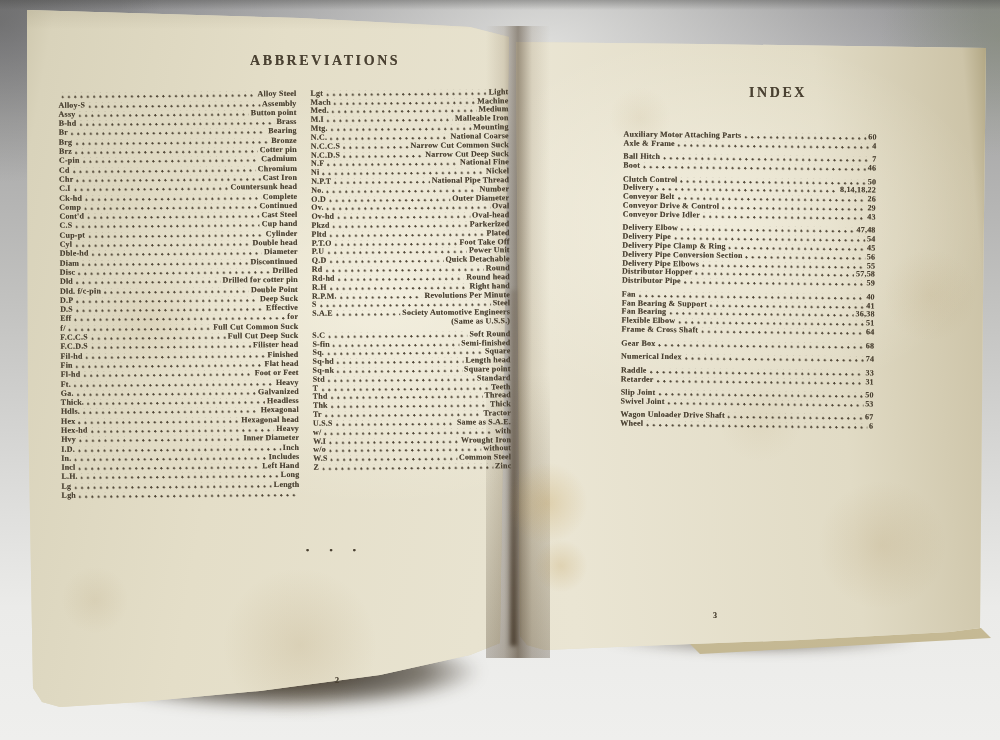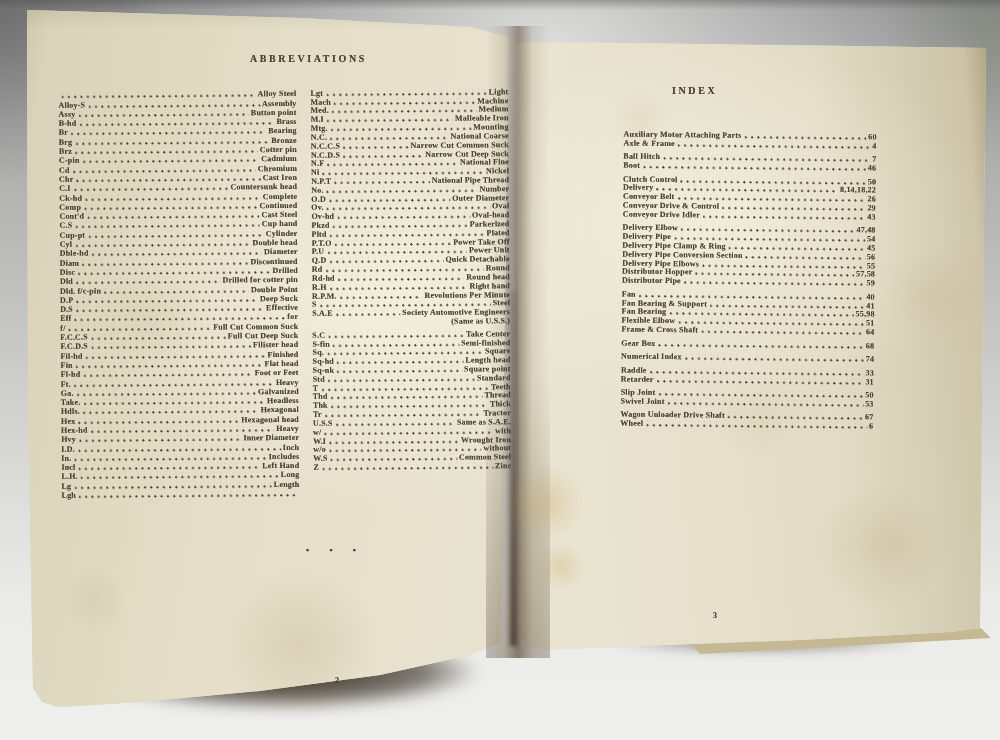--- a/index.html
+++ b/index.html
@@ -47,23 +47,23 @@
       radial-gradient(circle 92px at 882px 545px, rgba(160,130,75,.16), rgba(160,130,75,0) 70%),
       radial-gradient(circle 66px at 930px 295px, rgba(160,130,75,.10), rgba(160,130,75,0) 70%),
       radial-gradient(circle 84px at 150px 320px, rgba(160,130,75,.10), rgba(160,130,75,0) 70%),
       radial-gradient(circle 110px at 300px 645px, rgba(150,120,65,.15), rgba(150,120,65,0) 70%),
       radial-gradient(circle 48px at 95px 600px, rgba(150,120,65,.10), rgba(150,120,65,0) 70%),
       radial-gradient(circle 44px at 640px 118px, rgba(160,130,75,.09), rgba(160,130,75,0) 70%),
       radial-gradient(circle 60px at 760px 420px, rgba(160,130,75,.07), rgba(160,130,75,0) 70%);}
 
   
   .print{color:#4a4132;font-weight:700;text-shadow:0 0 .4px rgba(74,65,49,.55);}
-  .pg-header{font-size:10px;letter-spacing:2.6px;white-space:nowrap;}
+  .pg-header{font-size:14px;letter-spacing:2.6px;text-align:center;white-space:nowrap;}
   #abbrev-header{left:250px;top:53px;width:120px;}
-  #index-header{left:672px;top:85px;width:100px;}
+  #index-header{left:728px;top:85px;width:100px;}
   #abbrev-columns{left:60px;top:89px;width:450px;display:flex;gap:14px;transform:rotate(-0.45deg);}
   #col1{width:238px;}
   #col2{flex:1;}
   .row{display:flex;align-items:flex-end;font-size:8px;letter-spacing:.2px;white-space:nowrap;}
   #col1 .row{height:9.3px;}
   #col2 .row{height:8.82px;}
   .abbr{white-space:pre;}
   .def{white-space:pre;}
   .dots{flex:1;height:6px;margin:0 2px 1px 3px;
     background-image:radial-gradient(circle at 1.2px 4.4px, rgba(70,60,44,.95) .9px, rgba(70,60,44,0) 1.35px);
@@ -254,21 +254,21 @@
           <span class="abbr">Ft.</span>
           <span class="dots"></span>
           <span class="def">Heavy</span>
         </div>
         <div class="row print">
           <span class="abbr">Ga.</span>
           <span class="dots"></span>
           <span class="def">Galvanized</span>
         </div>
         <div class="row print">
-          <span class="abbr">Take.</span>
+          <span class="abbr">Thick.</span>
           <span class="dots"></span>
           <span class="def">Headless</span>
         </div>
         <div class="row print">
           <span class="abbr">Hdls.</span>
           <span class="dots"></span>
           <span class="def">Hexagonal</span>
         </div>
         <div class="row print">
           <span class="abbr">Hex</span>
@@ -398,21 +398,21 @@
           <span class="def">Parkerized</span>
         </div>
         <div class="row print">
           <span class="abbr">Pltd</span>
           <span class="dots"></span>
           <span class="def">Plated</span>
         </div>
         <div class="row print">
           <span class="abbr">P.T.O</span>
           <span class="dots"></span>
-          <span class="def">Power Take Off</span>
+          <span class="def">Foot Take Off</span>
         </div>
         <div class="row print">
           <span class="abbr">P.U</span>
           <span class="dots"></span>
           <span class="def">Power Unit</span>
         </div>
         <div class="row print">
           <span class="abbr">Q.D</span>
           <span class="dots"></span>
           <span class="def">Quick Detachable</span>
@@ -447,21 +447,21 @@
           <span class="dots"></span>
           <span class="def">Society Automotive Engineers</span>
         </div>
         <div class="row print note">
           <span class="def">(Same as U.S.S.)</span>
         </div>
         <div class="spacer"></div>
         <div class="row print">
           <span class="abbr">S.C</span>
           <span class="dots"></span>
-          <span class="def">Take Center</span>
+          <span class="def">Soft Round</span>
         </div>
         <div class="row print">
           <span class="abbr">S-fin</span>
           <span class="dots"></span>
           <span class="def">Semi-finished</span>
         </div>
         <div class="row print">
           <span class="abbr">Sq.</span>
           <span class="dots"></span>
           <span class="def">Square</span>
@@ -624,21 +624,21 @@
         <span class="def">40</span>
       </div>
       <div class="row print">
         <span class="abbr">Fan Bearing &amp; Support</span>
         <span class="dots"></span>
         <span class="def">41</span>
       </div>
       <div class="row print">
         <span class="abbr">Fan Bearing</span>
         <span class="dots"></span>
-        <span class="def">55,98</span>
+        <span class="def">36,38</span>
       </div>
       <div class="row print">
         <span class="abbr">Flexible Elbow</span>
         <span class="dots"></span>
         <span class="def">51</span>
       </div>
       <div class="row print">
         <span class="abbr">Frame &amp; Cross Shaft</span>
         <span class="dots"></span>
         <span class="def">64</span>

